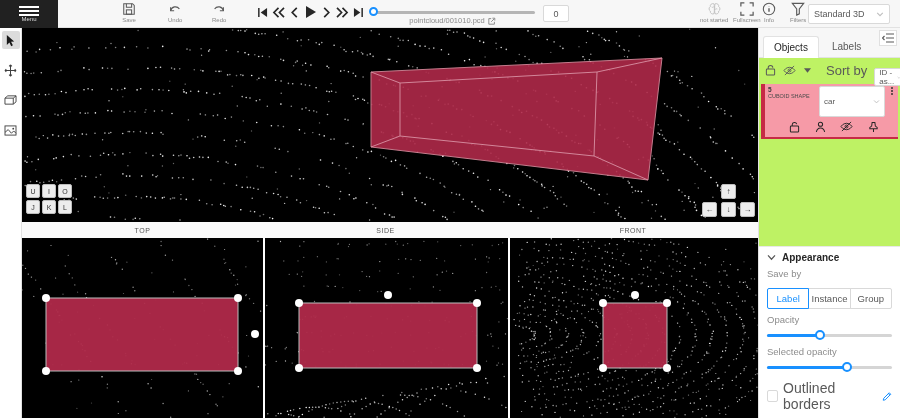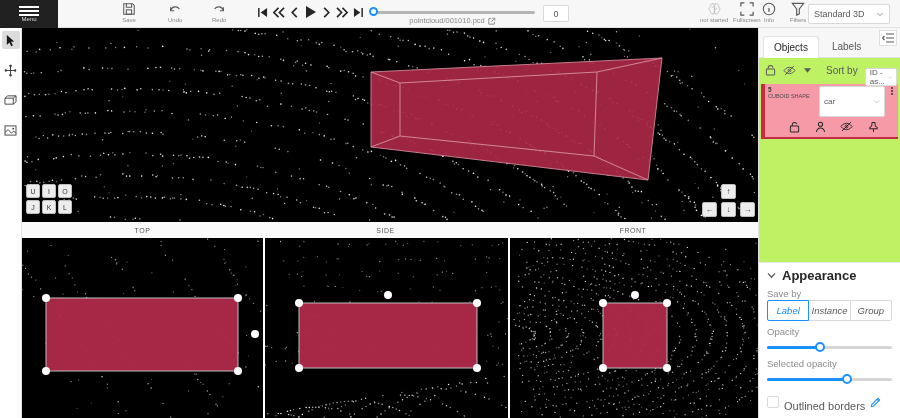--- a/index.html
+++ b/index.html
@@ -59,57 +59,57 @@
     border-left:1px solid #e2e2e2;}
   #collapse-btn{position:absolute;right:3px;top:2px;width:18px;height:16px;border:1px solid #e0e0e0;
     background:#fff;display:flex;align-items:center;justify-content:center;color:#595959;cursor:pointer;}
   #tabs{display:flex;align-items:flex-end;height:30px;background:#f7f7f7;border-bottom:1px solid #e2e2e2;
     padding:0 4px;gap:2px;margin-top:0;}
   .tab{height:22px;padding:0 10px;display:flex;align-items:center;font-size:10px;color:#595959;
     cursor:pointer;border:1px solid transparent;border-bottom:none;border-radius:3px 3px 0 0;}
   .tab.active{background:#fff;border-color:#e2e2e2;color:#262626;margin-bottom:-1px;}
   #sortrow{display:flex;align-items:center;height:24px;padding:0 6px;gap:7px;color:#595959;}
   #sortrow .grow{flex:1;}
-  #sortrow .lbl{font-size:10px;color:#595959;white-space:nowrap;}
+  #sortrow .lbl{font-size:13px;color:#595959;white-space:nowrap;}
   .mini-select{height:18px;border:1px solid #d9d9d9;border-radius:2px;background:#fff;display:flex;
     align-items:center;justify-content:space-between;padding:0 4px;font-size:8px;color:#595959;cursor:pointer;}
   #sort-select{width:44px;margin-top:14px;}
   
   #obj-item{margin:2px 2px 0 2px;background:var(--rowbg);border-left:4px solid var(--rowborder);
     border-bottom:2px solid var(--rowborder);padding:2px 2px 3px 3px;cursor:pointer;}
   #obj-head{display:flex;align-items:flex-start;gap:3px;}
   #obj-ids{display:flex;flex-direction:column;line-height:1.1;flex:1;min-width:0;}
   #obj-id{font-size:6.5px;color:#3a3a3a;font-weight:bold;}
   #obj-type{font-size:5.5px;color:#4a4a4a;white-space:nowrap;}
   #label-select{width:66px;height:31px;}
   #obj-dots{width:8px;color:#333;font-size:9px;line-height:5px;text-align:center;cursor:pointer;
     display:flex;flex-direction:column;align-items:center;justify-content:center;gap:1px;padding-top:1px;}
   #obj-dots i{width:2px;height:2px;border-radius:50%;background:#333;display:block;}
   #obj-actions{display:flex;justify-content:space-around;padding:4px 10px 1px 14px;color:#262626;}
   #obj-actions span{cursor:pointer;display:flex;}
   
   #appearance{position:absolute;left:0;bottom:0;width:100%;border-top:1px solid #e8e8e8;
     padding:5px 8px 6px 8px;background:#fff;}
-  #app-head{display:flex;align-items:center;gap:6px;font-size:13px;font-weight:bold;color:#262626;
+  #app-head{display:flex;align-items:center;gap:6px;font-size:10px;font-weight:bold;color:#262626;
     cursor:pointer;}
   .sec-label{font-size:9.5px;color:#8c8c8c;margin-top:5px;}
-  #colorby{display:flex;margin-top:1px;font-style:italic;}
+  #colorby{display:flex;margin-top:9px;}
   .radio{flex:1;height:21px;border:1px solid #d9d9d9;background:#fff;display:flex;align-items:center;
     justify-content:center;font-size:9.5px;color:#595959;cursor:pointer;margin-left:-1px;}
   .radio:first-child{margin-left:0;border-radius:2px 0 0 2px;}
   .radio:last-child{border-radius:0 2px 2px 0;}
   .radio.selected{color:var(--accent);border-color:var(--accent);z-index:2;}
   .slider{position:relative;height:12px;margin-top:4px;cursor:pointer;}
   .slider .rail{position:absolute;left:0;top:5px;width:100%;height:3px;background:#d5d5d5;border-radius:2px;}
   .slider .track{position:absolute;left:0;top:5px;height:3px;background:var(--accent);border-radius:2px;}
   .slider .knob{position:absolute;top:1px;width:10px;height:10px;margin-left:-5px;border-radius:50%;
     background:#fff;border:2px solid var(--accent);}
   #outlined-row{display:flex;align-items:center;gap:5px;margin-top:7px;}
   #outlined-row .cb{width:12px;height:12px;border:1px solid #d9d9d9;border-radius:2px;background:#fff;cursor:pointer;}
-  #outlined-row .txt{font-size:11px;color:#595959;margin-top:8px;}
+  #outlined-row .txt{font-size:14px;color:#595959;}
   #outlined-row svg{color:var(--accent);cursor:pointer;}
 </style>
 </head>
 <body>
 
 <div id="header">
   <div id="menu-btn">
     <span class="bars">
         <i></i>
         <i></i>

